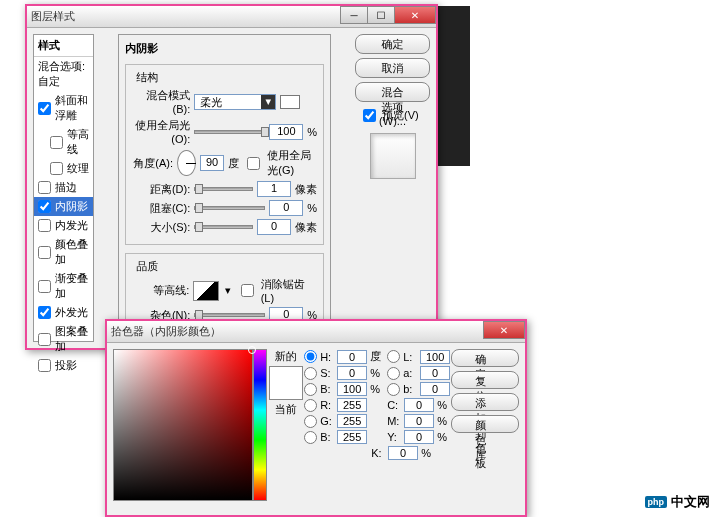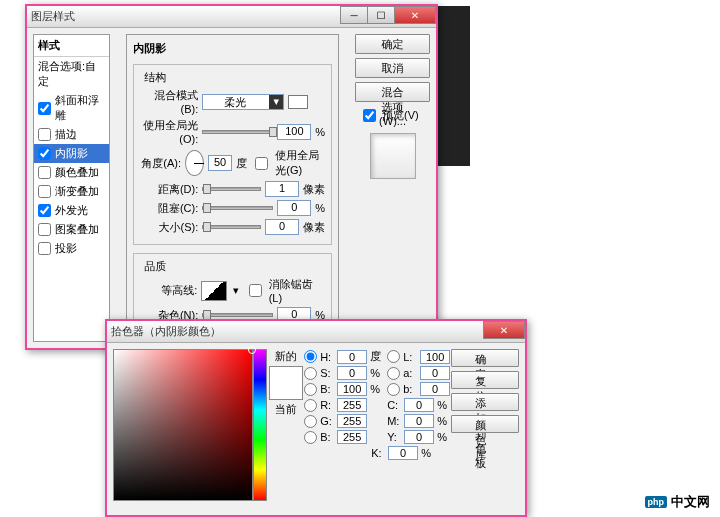--- a/index.html
+++ b/index.html
@@ -9,43 +9,43 @@
 .titlebar { height: 22px; background: linear-gradient(#fff, #dcdcdc); border-bottom: 1px solid #aaa; display: flex; align-items: center; padding: 0 4px; position: relative; }
 .title-text { color: #333; }
 .win-btns { position: absolute; right: 0; top: 0; display: flex; height: 18px; }
 .win-btn { width: 28px; height: 18px; border: 1px solid #888; margin-left: -1px; display: flex; align-items: center; justify-content: center; font-size: 10px; cursor: pointer; }
 .win-min { background: linear-gradient(#f5f5f5,#d0d0d0); }
 .win-max { background: linear-gradient(#f5f5f5,#d0d0d0); }
 .win-close { background: linear-gradient(#e77,#c33); color: #fff; width: 42px; }
 
 
 #layer-style { left: 25px; top: 4px; width: 413px; height: 346px; }
-#layer-style .body { display: flex; height: calc(100% - 22px); padding: 6px; gap: 16px; }
+#layer-style .body { display: flex; height: calc(100% - 22px); padding: 6px; gap: 24px; }
 
 .ls-left { width: 88px; border: 1px solid #999; background: #fff; display: flex; flex-direction: column; }
 .ls-left-header { padding: 3px 4px; border-bottom: 1px solid #ccc; font-weight: bold; }
 .ls-item { display: flex; align-items: center; padding: 2px 4px; cursor: pointer; }
 .ls-item input { margin: 0 4px 0 0; }
 .ls-item.selected { background: #3874d1; color: #fff; }
 
 .ls-center { flex: 1; border: 1px solid #999; background: #f0f0f0; padding: 6px; display: flex; flex-direction: column; gap: 4px; }
 .fieldset { border: 1px solid #bbb; padding: 6px; margin-top: 4px; }
 .fieldset-title { margin-top: -12px; background: #f0f0f0; display: inline-block; padding: 0 4px; }
 .row { display: flex; align-items: center; gap: 4px; margin: 3px 0; }
 .lbl { width: 58px; text-align: right; }
 .slider { flex: 1; height: 4px; background: linear-gradient(#999,#ccc); border: 1px solid #888; position: relative; }
 .slider-thumb { position: absolute; width: 8px; height: 10px; background: #ddd; border: 1px solid #777; top: -4px; }
 .num-input { width: 34px; height: 16px; border: 1px solid #7a9cc6; background: #fff; text-align: center; }
 .combo { width: 82px; height: 16px; border: 1px solid #7a9cc6; background: #fff; display: flex; }
-.combo span { flex: 1; padding: 0 21px; }
+.combo span { flex: 1; padding: 0 5px; }
 .combo .arrow { width: 14px; background: #333; color: #fff; text-align: center; }
 .swatch { width: 20px; height: 14px; border: 1px solid #777; background: #fff; }
 .angle-dial { width: 26px; height: 26px; border: 1px solid #888; border-radius: 50%; background: #fff; position: relative; }
 .angle-dial::after { content: ""; position: absolute; width: 10px; height: 1px; background: #000; top: 50%; left: 50%; transform-origin: left; }
-.btn-small { border: 1px solid #888; background: linear-gradient(#fdfdfd,#e2e2e2); padding: 2px 23px; cursor: pointer; border-radius: 1px; }
+.btn-small { border: 1px solid #888; background: linear-gradient(#fdfdfd,#e2e2e2); padding: 2px 23px; cursor: pointer; border-radius: 8px; }
 
 .ls-right { width: 82px; display: flex; flex-direction: column; gap: 4px; align-items: stretch; }
 .ls-right .btn-small { height: 20px; text-align: center; }
 .preview-box { width: 46px; height: 46px; border: 1px solid #aaa; background: linear-gradient(#fff,#e8e8e8); margin: 4px auto; box-shadow: inset 2px 2px 4px rgba(0,0,0,0.2); }
 .pv-row { display: flex; align-items: center; gap: 3px; padding-left: 4px; }
 
 
 .dark-bg { position: absolute; left: 438px; top: 6px; width: 32px; height: 160px; background: #222; z-index: -1; }
 
 
@@ -95,27 +95,39 @@
 
     <div class="ls-left">
       <div class="ls-left-header">样式</div>
       <div class="ls-item">
           <span>混合选项:自定</span>
         </div>
       <div class="ls-item">
           <input type="checkbox" checked="" style="">
           <span>斜面和浮雕</span>
         </div>
+      <div class="ls-item" style="padding-left:16px">
+          <input type="checkbox" style="">
+          <span>等高线</span>
+        </div>
+      <div class="ls-item" style="padding-left:16px">
+          <input type="checkbox" style="">
+          <span>纹理</span>
+        </div>
       <div class="ls-item">
           <input type="checkbox" style="">
           <span>描边</span>
         </div>
       <div class="ls-item selected">
           <input type="checkbox" checked="" style="">
           <span>内阴影</span>
+        </div>
+      <div class="ls-item">
+          <input type="checkbox" style="">
+          <span>内发光</span>
         </div>
       <div class="ls-item">
           <input type="checkbox" style="">
           <span>颜色叠加</span>
         </div>
       <div class="ls-item">
           <input type="checkbox" style="">
           <span>渐变叠加</span>
         </div>
       <div class="ls-item">
@@ -148,21 +160,21 @@
           <span class="lbl">使用全局光(O):</span>
           <div class="slider">
               <div class="slider-thumb" style="left:95%"></div>
             </div>
           <div class="num-input">100</div>
           <span>%</span>
         </div>
         <div class="row">
           <span class="lbl">角度(A):</span>
           <div class="angle-dial"></div>
-          <div class="num-input">50</div>
+          <div class="num-input">90</div>
           <span>度</span>
           <input type="checkbox" style="">
           <span>使用全局光(G)</span>
         </div>
         <div class="row">
           <span class="lbl">距离(D):</span>
           <div class="slider">
               <div class="slider-thumb" style="left:0"></div>
             </div>
           <div class="num-input">1</div>

